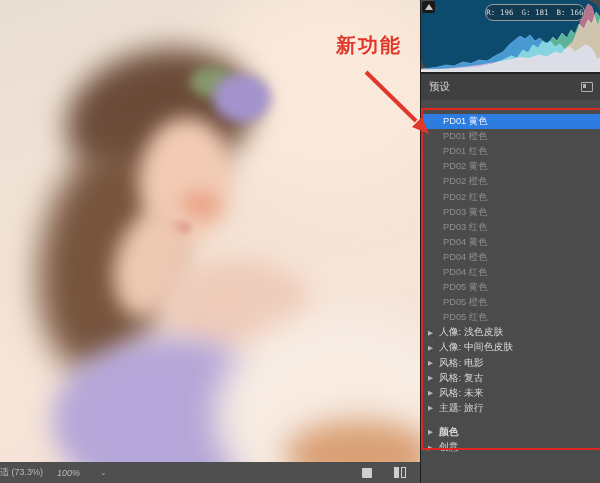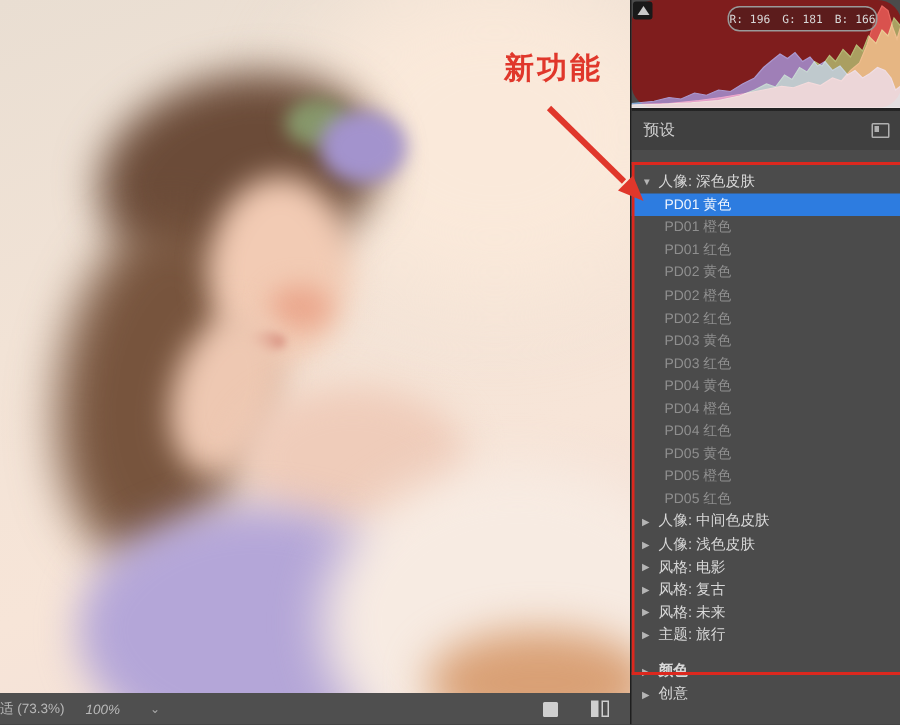--- a/index.html
+++ b/index.html
@@ -24,21 +24,21 @@
   #zoom-chevron{font-size:8px;color:#a8a8a8;}
   #statusbar-icons{margin-left:auto;margin-right:14px;display:flex;align-items:center;gap:22px;}
   #single-view-icon{width:10px;height:10px;background:#cfcfcf;border-radius:1px;}
   #before-after-icon{display:flex;gap:2px;}
   #before-after-icon .ba-l{width:5px;height:11px;background:#cfcfcf;}
   #before-after-icon .ba-r{width:5px;height:11px;border:1px solid #cfcfcf;box-sizing:border-box;}
 
   
   #panel{position:absolute;left:420px;top:0;width:180px;height:483px;background:#4b4b4b;
          border-left:1px solid #1e1e1e;overflow:hidden;}
-  #histogram{position:absolute;left:0;top:0;width:180px;height:72px;background:#7f1d1d;border-radius:16px;}
+  #histogram{position:absolute;left:0;top:0;width:180px;height:72px;background:#0c4a6e;border-radius:16px;}
   #histogram svg{position:absolute;left:0;top:0;}
   #histogram path{mix-blend-mode:screen;}
   #shadow-clip{position:absolute;left:1px;top:1px;width:13px;height:12px;background:#191919;
          border-radius:2px;display:flex;align-items:center;justify-content:center;}
   #shadow-clip i{width:0;height:0;border-left:4px solid transparent;border-right:4px solid transparent;
          border-bottom:6px solid #c9c9c9;}
   #rgb-pill{position:absolute;left:64px;top:4px;width:98px;height:15px;border:1px solid #9a9a9a;
          border-radius:8px;background:rgba(30,30,30,.35);display:flex;align-items:center;
          justify-content:center;gap:8px;color:#d8d8d8;font-size:7.5px;
          font-family:"DejaVu Sans Mono","Liberation Mono",monospace;}
@@ -122,24 +122,20 @@
     </div>
 
     <div id="hist-divider"></div>
 
     <div id="presets-header">
       <span>预设</span>
       <span id="presets-panel-toggle"></span>
     </div>
 
     <div id="preset-list">
-        <div class="row group">
-          <span class="tri">▼</span>
-          <span>人像: 深色皮肤</span>
-        </div>
         <div class="row item selected">
           <span>PD01 黄色</span>
         </div>
         <div class="row item">
           <span>PD01 橙色</span>
         </div>
         <div class="row item">
           <span>PD01 红色</span>
         </div>
         <div class="row item">
@@ -170,25 +166,25 @@
           <span>PD05 黄色</span>
         </div>
         <div class="row item">
           <span>PD05 橙色</span>
         </div>
         <div class="row item">
           <span>PD05 红色</span>
         </div>
         <div class="row group">
           <span class="tri">▶</span>
+          <span>人像: 浅色皮肤</span>
+        </div>
+        <div class="row group">
+          <span class="tri">▶</span>
           <span>人像: 中间色皮肤</span>
-        </div>
-        <div class="row group">
-          <span class="tri">▶</span>
-          <span>人像: 浅色皮肤</span>
         </div>
         <div class="row group">
           <span class="tri">▶</span>
           <span>风格: 电影</span>
         </div>
         <div class="row group">
           <span class="tri">▶</span>
           <span>风格: 复古</span>
         </div>
         <div class="row group">

